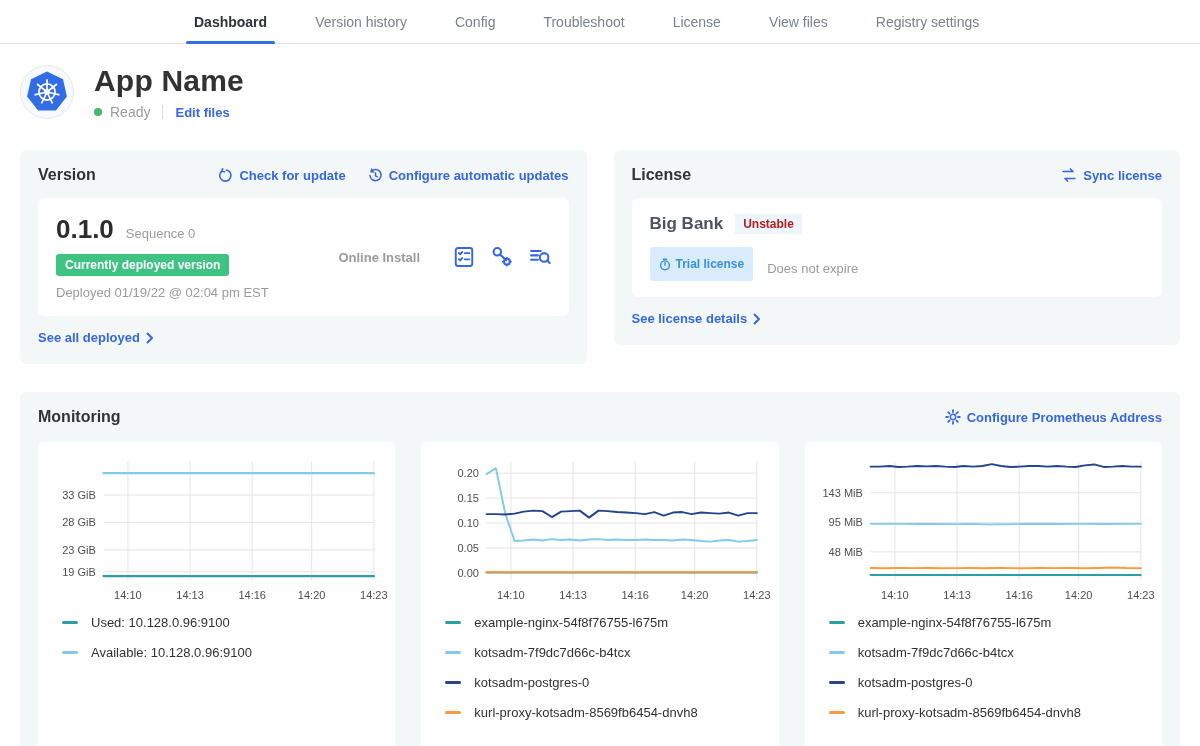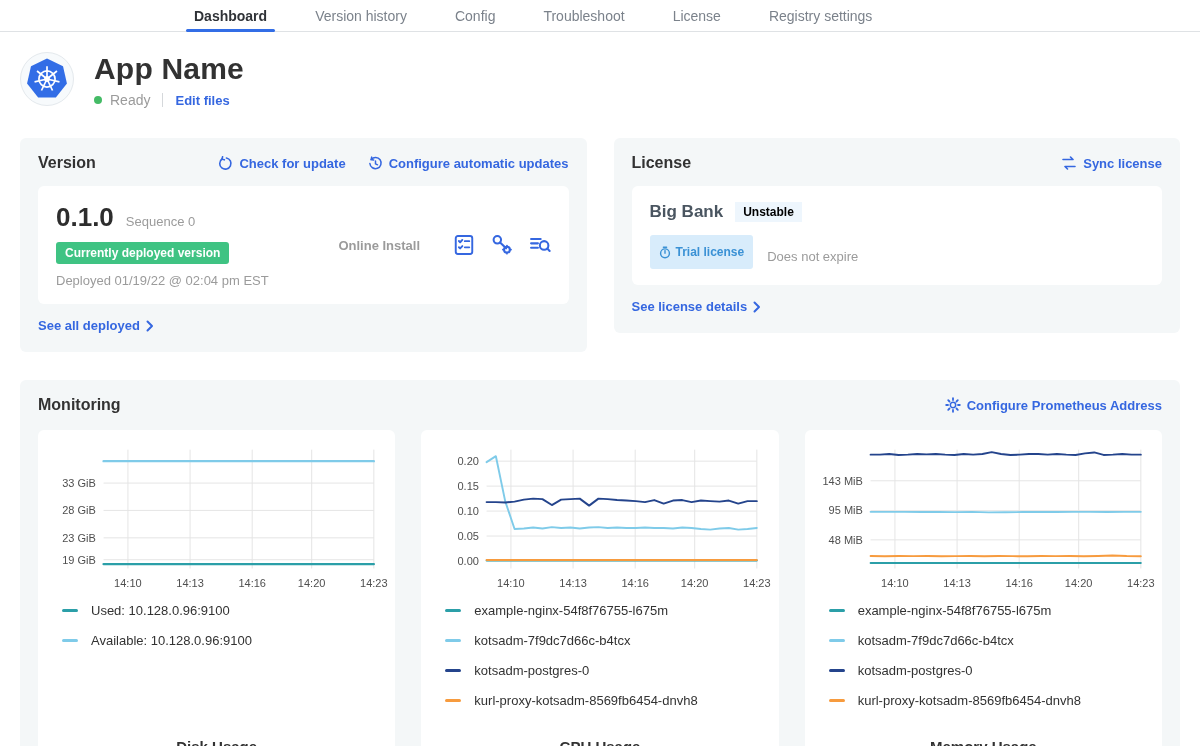--- a/index.html
+++ b/index.html
@@ -1,32 +1,32 @@
 <!DOCTYPE html>
 <html><head>
 <meta charset="utf-8">
 <style>
   * { box-sizing: border-box; margin: 0; padding: 0; }
   html,body { width:1200px; height:746px; overflow:hidden; background:#fff;
     font-family:"Liberation Sans", sans-serif; color:#323232; }
   a { text-decoration:none; cursor:pointer; }
 
   
-  .topnav { height:32px; border-bottom:1px solid #dfe2e5; display:flex; align-items:stretch;
+  .topnav { height:44px; border-bottom:1px solid #dfe2e5; display:flex; align-items:stretch;
     padding-left:170px; background:#fff; }
   .tab { display:flex; align-items:center; padding:0 24px; font-size:14px; color:#7b828b;
     position:relative; }
   .tab.active { color:#2f3237; font-weight:700; }
   .tab.active::after { content:""; position:absolute; left:16px; right:16px; bottom:-1px;
     height:3px; background:#326de6; border-radius:2px; }
 
   .page { padding:0 20px; }
 
   
-  .app-header { display:flex; align-items:flex-start; gap:20px; margin-top:20px; }
+  .app-header { display:flex; align-items:center; gap:20px; margin-top:20px; }
   .app-icon { width:54px; height:54px; border-radius:50%; background:#f7fafc;
     border:1px solid #e4e9ed; display:flex; align-items:center; justify-content:center; }
   h1 { font-size:30px; font-weight:700; letter-spacing:0.2px; }
   .status-row { display:flex; align-items:center; gap:8px; margin-top:6px; font-size:14px; color:#9b9b9b; }
   .dot { width:8px; height:8px; border-radius:50%; background:#44bb66; display:inline-block; }
   .vdiv { width:1px; height:14px; background:#d5d8db; margin:0 4px; }
 
   
   .cards-row { display:flex; gap:27px; margin-top:30px; align-items:flex-start; }
   .card { background:#f4f7f8; border-radius:6px; padding:16px 18px 18px; }
@@ -49,21 +49,21 @@
     font-size:12px; font-weight:700; padding:4px 9px; border-radius:3px; }
   .deployed { margin-top:9px; font-size:13px; color:#9b9b9b; }
   .install-type { flex:1; text-align:center; font-size:13px; font-weight:600; color:#9b9b9b; }
   .ver-actions { display:flex; align-items:center; gap:16px; color:#3567e0; }
   .see-link { margin-top:14px; display:inline-flex; align-items:center; gap:6px;
     color:#3567e0; font-weight:700; font-size:13px; }
 
   
   .lic-line1 { display:flex; gap:12px; }
   .lic-name { font-size:17px; font-weight:700; color:#4a5560; }
-  .badge-channel { background:#eef6fd; color:#000000; font-size:12px; font-weight:600;
+  .badge-channel { background:#eef6fd; color:#b91c1c; font-size:12px; font-weight:600;
     padding:3px 8px; border-radius:0; }
   .lic-line2 { display:flex; align-items:center; gap:14px; margin-top:13px; }
   .badge-trial { background:#d8ecfb; color:#3a91d5; font-size:12px; font-weight:700;
     padding:10px 9px; border-radius:3px; display:inline-flex; align-items:center; gap:5px; }
   .no-expire { font-size:13px; color:#9b9b9b;margin-top:9px; }
 
   
   .monitoring { margin-top:28px; height:420px; }
   .charts-row { display:flex; gap:26px; margin-top:16px; }
   .chart-card { flex:1; background:#fff; border-radius:6px; padding:12px 10px 18px;
@@ -83,20 +83,21 @@
 
 <div>
 
   <nav class="topnav">
     <div class="tabs" id="tabs" style="display:flex">
         <a class="tab active">Dashboard</a>
         <a class="tab">Version history</a>
         <a class="tab">Config</a>
         <a class="tab">Troubleshoot</a>
         <a class="tab">License</a>
+        <a class="tab">View files</a>
         <a class="tab">Registry settings</a>
       </div>
   </nav>
 
   <main class="page">
 
     <header class="app-header">
       <div class="app-icon">
         <svg width="46" height="46" viewBox="0 0 52 54">
           <polygon points="26,3 44.8,12 49.4,32.3 36.4,48.6 15.6,48.6 2.6,32.3 7.2,12" fill="#326de6"></polygon>

